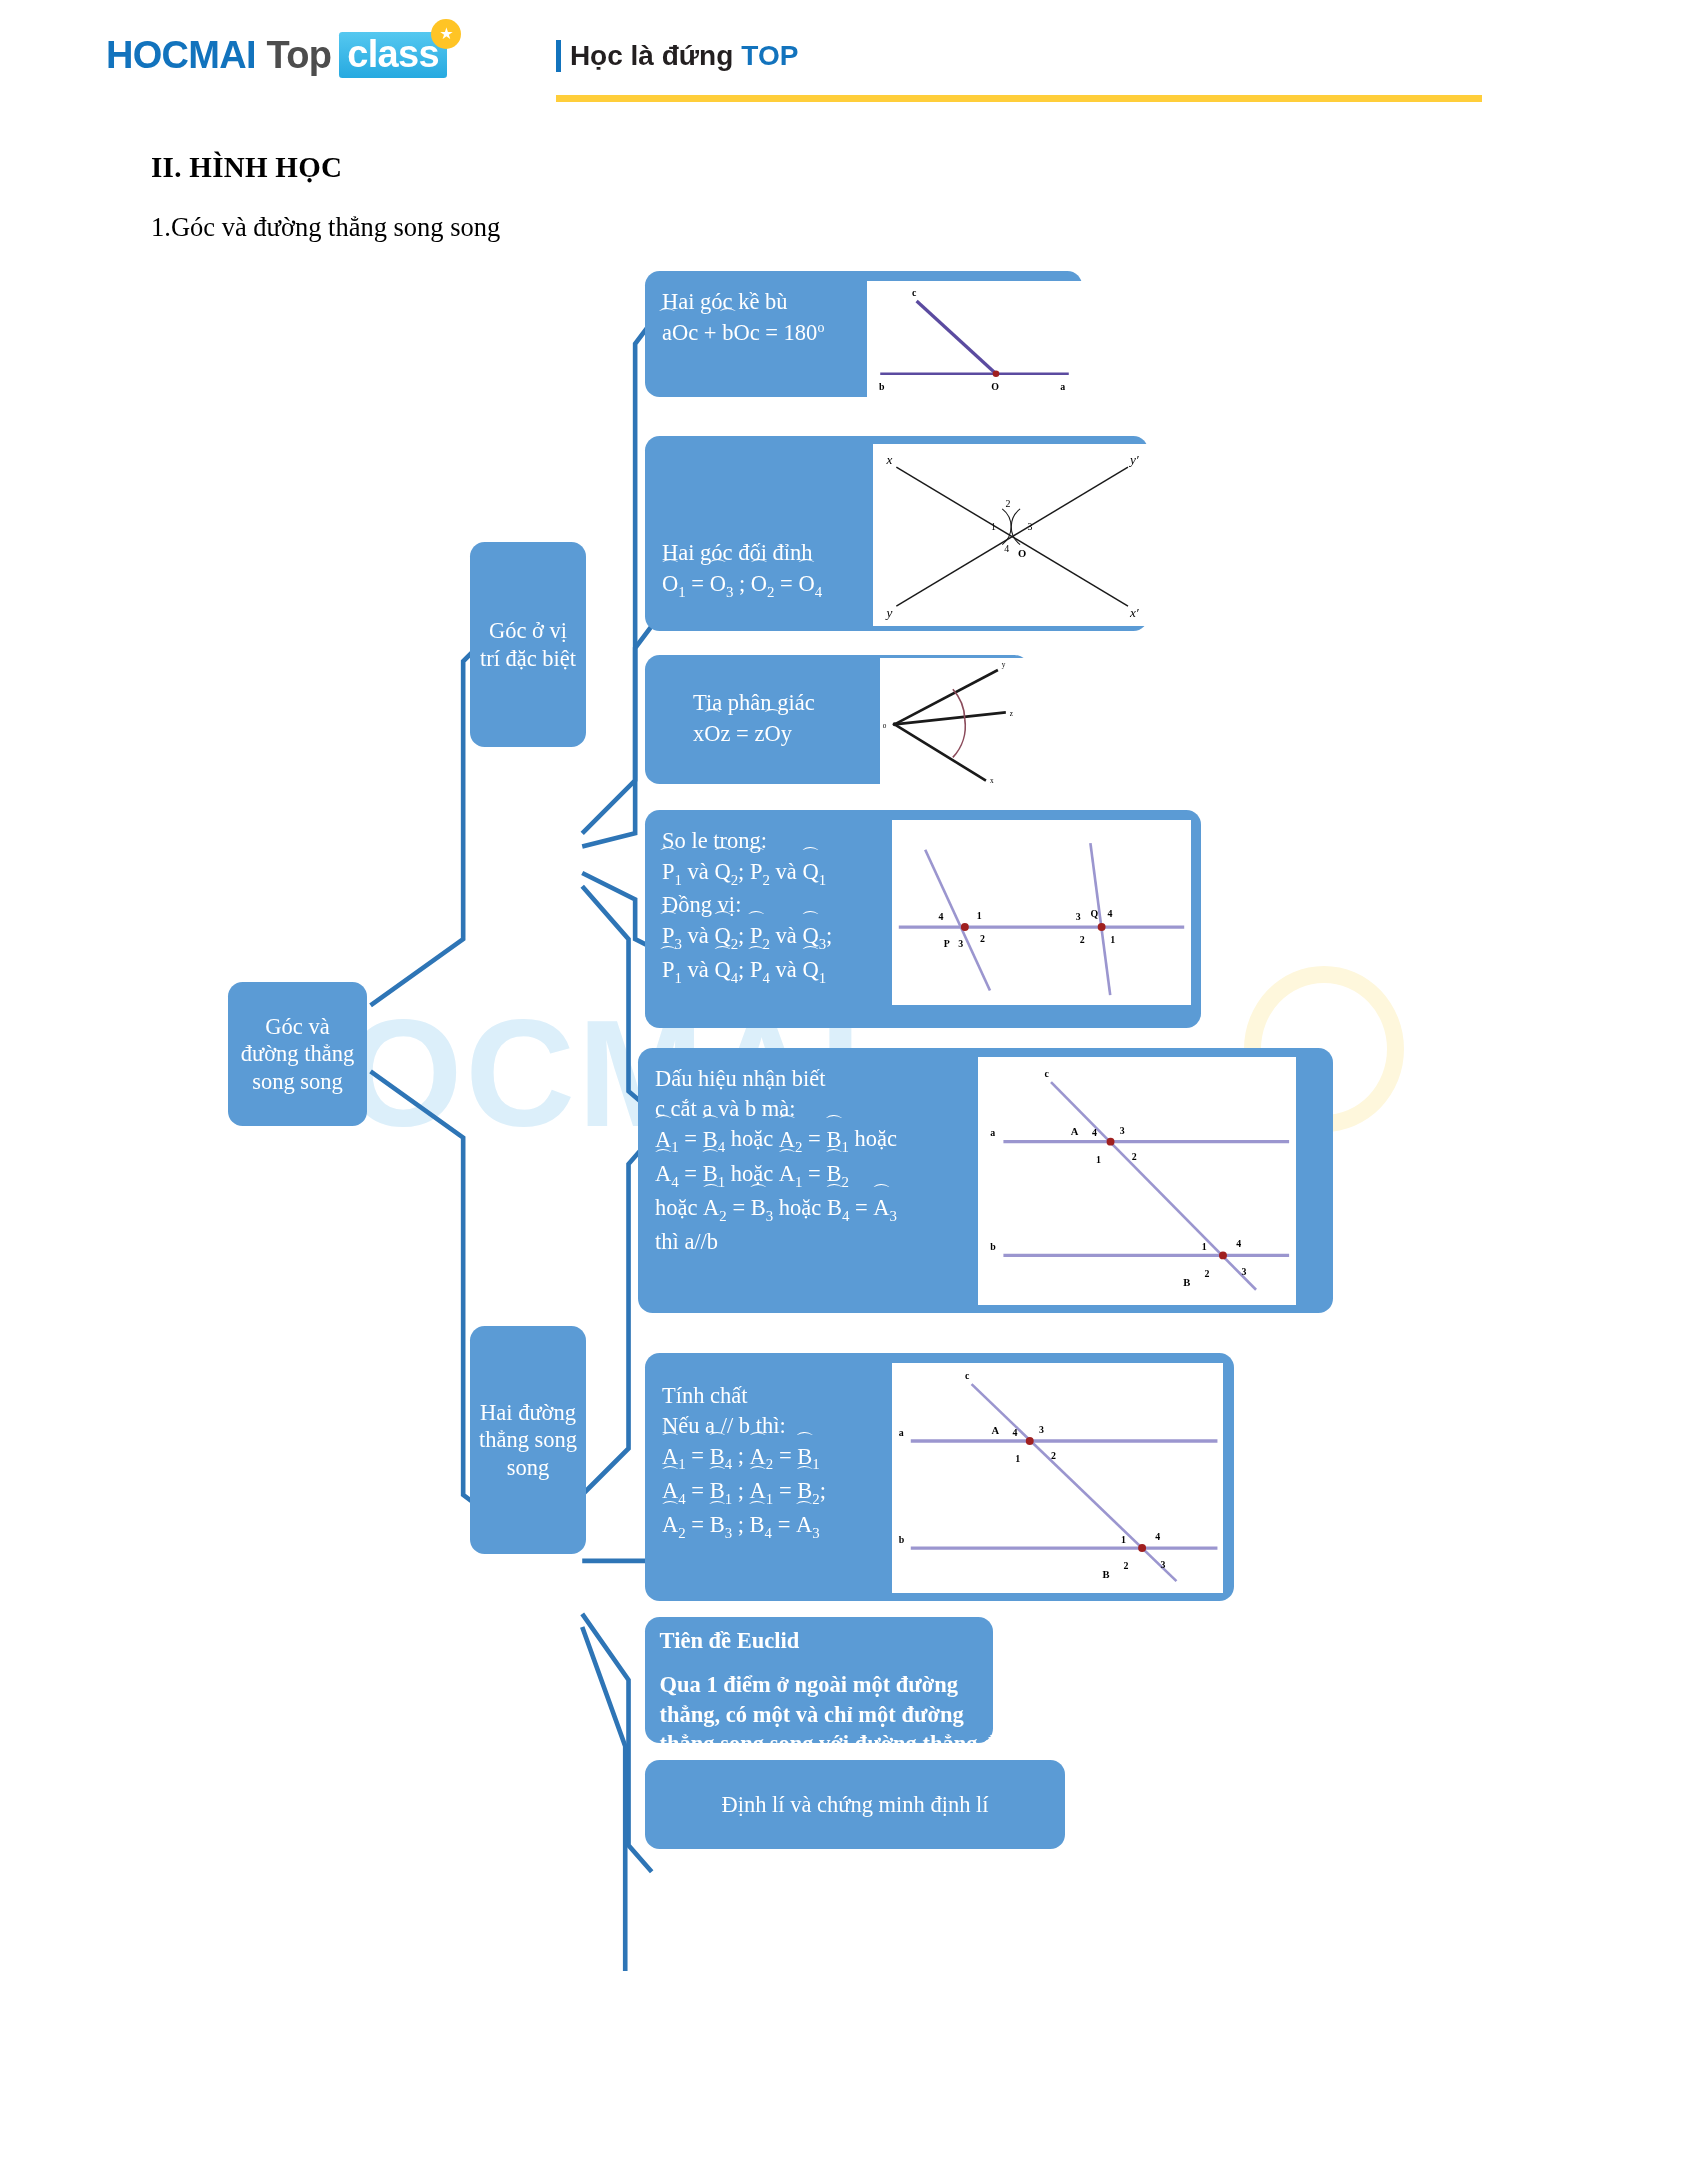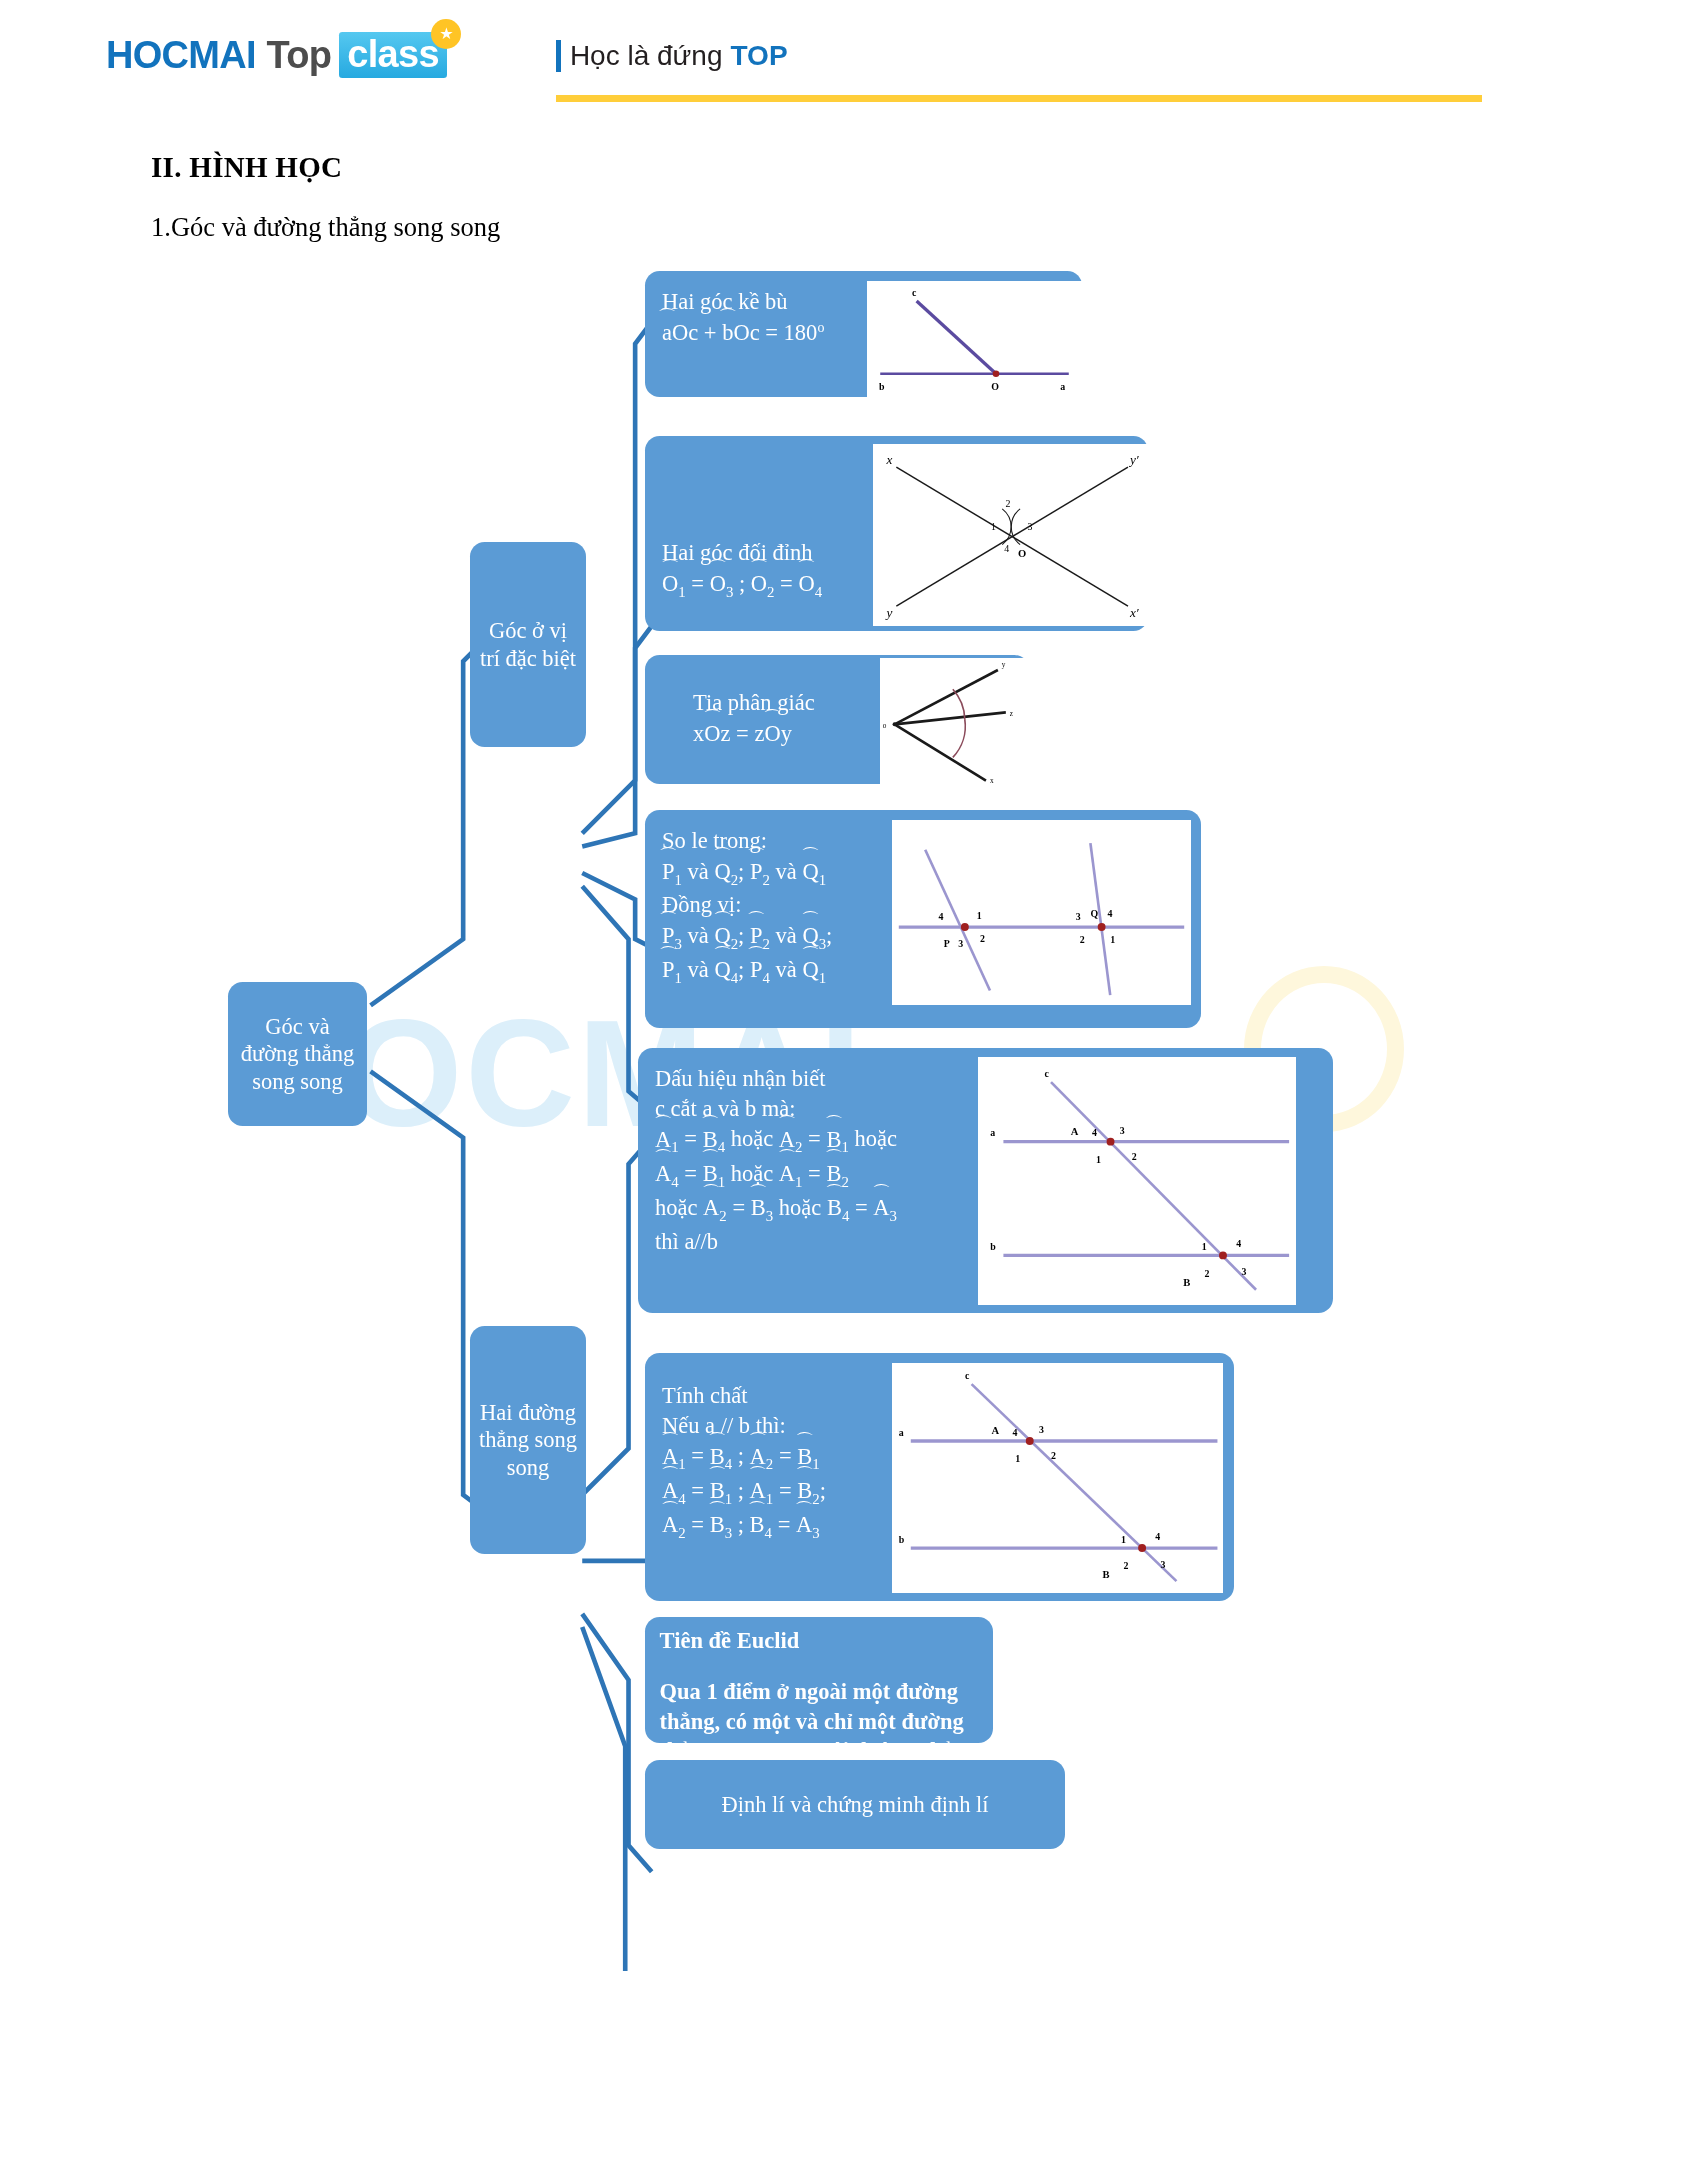--- a/index.html
+++ b/index.html
@@ -34,21 +34,21 @@
     position:absolute; right:-14.6px; top:-13.2px; width:30px; height:30px;
     background:#FFC425; border-radius:50%;
     display:flex; align-items:center; justify-content:center;
   }
   .logo-badge::before { content:"★"; color:#ffffff; font-size:16px; line-height:1; }
 
   .slogan-wrap { position:absolute; left:556px; top:40px; display:flex; align-items:center; }
   .slogan-bar { width:4.6px; height:32px; background:#1273BD; margin-right:9.3px; }
   .slogan-text {
     font-family:"Liberation Sans", sans-serif; font-size:28px; color:#231F20;
-    font-weight:normal; white-space:nowrap;
+    font-weight:bold; white-space:nowrap;
   }
   .slogan-top {
     font-family:"Liberation Sans", sans-serif; font-size:28px; color:#1273BD;
     font-weight:bold; margin-left:8px;
   }
   .header-rule {
     position:absolute; left:556px; top:95px; width:926px; height:6.6px; background:#FFCE3A;
   }
 
   
@@ -341,21 +341,21 @@
       <text x="346" y="272" font-size="15" font-weight="bold" font-family="Liberation Serif, serif">1</text>
       <text x="398" y="268" font-size="15" font-weight="bold" font-family="Liberation Serif, serif">4</text>
       <text x="350" y="312" font-size="15" font-weight="bold" font-family="Liberation Serif, serif">2</text>
       <text x="406" y="310" font-size="15" font-weight="bold" font-family="Liberation Serif, serif">3</text>
       <text x="318" y="326" font-size="16" font-weight="bold" font-family="Liberation Serif, serif">B</text>
     </svg>
   </div>
 
   <div class="node leaf" style="left:645px; top:1379px; width:348px; height:126px; padding:9.3px 14.6px;font-weight:bold;">
     <div class="ln">Tiên đề Euclid</div>
-    <div class="ln" style="margin-top:21px;">Qua 1 điểm ở ngoài một đường</div>
+    <div class="ln" style="margin-top:14px;">Qua 1 điểm ở ngoài một đường</div>
     <div class="ln">thẳng, có một và chỉ một đường</div>
     <div class="ln">thẳng song song với đường thẳng đó.</div>
   </div>
 
   <div class="node leaf node-center" style="left:645px; top:1522px; width:420px; height:89px;">
     <span>Định lí và chứng minh định lí</span>
   </div>
 
 </div>
 

